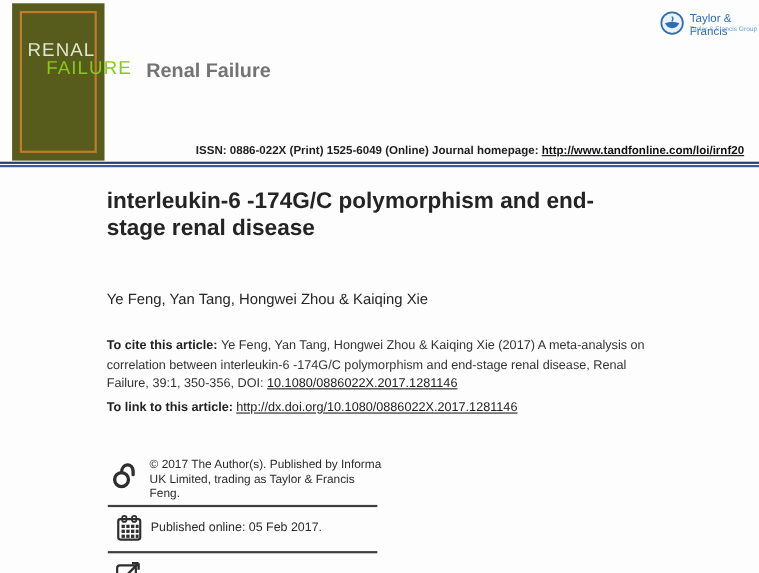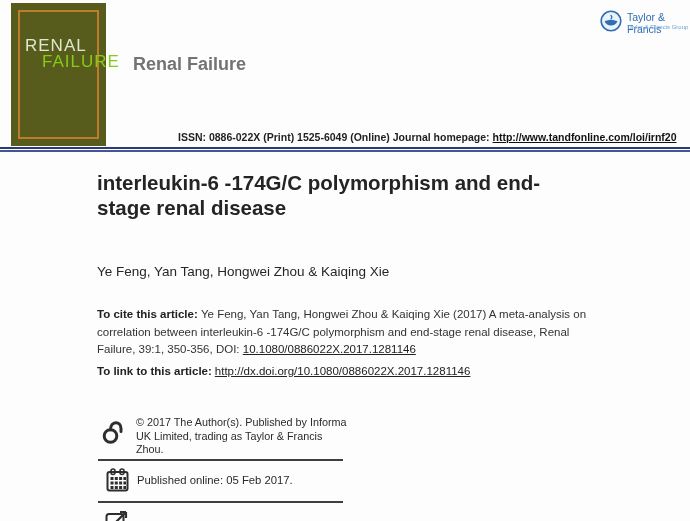--- a/index.html
+++ b/index.html
@@ -8,21 +8,21 @@
     position:relative;
     overflow:hidden;
     background:#fdfdfd;
     font-family:"Liberation Sans", sans-serif;
     color:#333;
   }
   .abs { position:absolute; }
 
   
   .cover {
-    left:11px; top:3px; width:95px; height:143px;
+    left:11px; top:3px; width:84px; height:143px;
     background:#575b1b;
   }
   .cover-inner {
     position:absolute; left:7px; top:7px; right:7px; bottom:7px;
     border:2px solid #bf7c2d;
   }
   .cover-renal {
     position:absolute; left:14px; top:33px;
     font-size:17px; letter-spacing:1px; color:#dfe8ce; font-weight:400;
   }
@@ -115,21 +115,21 @@
 
 <div class="abs oa-icon">
   <svg width="24" height="29" viewBox="0 0 24 29">
     <circle cx="9.5" cy="20" r="6.3" fill="none" stroke="#2e2e2e" stroke-width="3"></circle>
     <path d="M9.5 13.7 C 9.5 4.5, 20 4.5, 20 12.5 L 20 15.5" fill="none" stroke="#2e2e2e" stroke-width="3" stroke-linecap="round"></path>
   </svg>
 </div>
 <div class="abs copyright">
   <div>© 2017 The Author(s). Published by Informa</div>
   <div>UK Limited, trading as Taylor &amp; Francis</div>
-  <div>Zhou.</div>
+  <div>Feng.</div>
 </div>
 
 <div class="abs sep sep1"></div>
 
 <div class="abs cal-icon">
   <svg width="23" height="24" viewBox="0 0 23 24">
     <rect x="1.5" y="4" width="20" height="18.5" rx="2" fill="none" stroke="#2e2e2e" stroke-width="2"></rect>
     <rect x="5" y="1" width="4" height="5.5" rx="2" fill="none" stroke="#2e2e2e" stroke-width="1.6"></rect>
     <rect x="14" y="1" width="4" height="5.5" rx="2" fill="none" stroke="#2e2e2e" stroke-width="1.6"></rect>
     <g fill="#2e2e2e">

